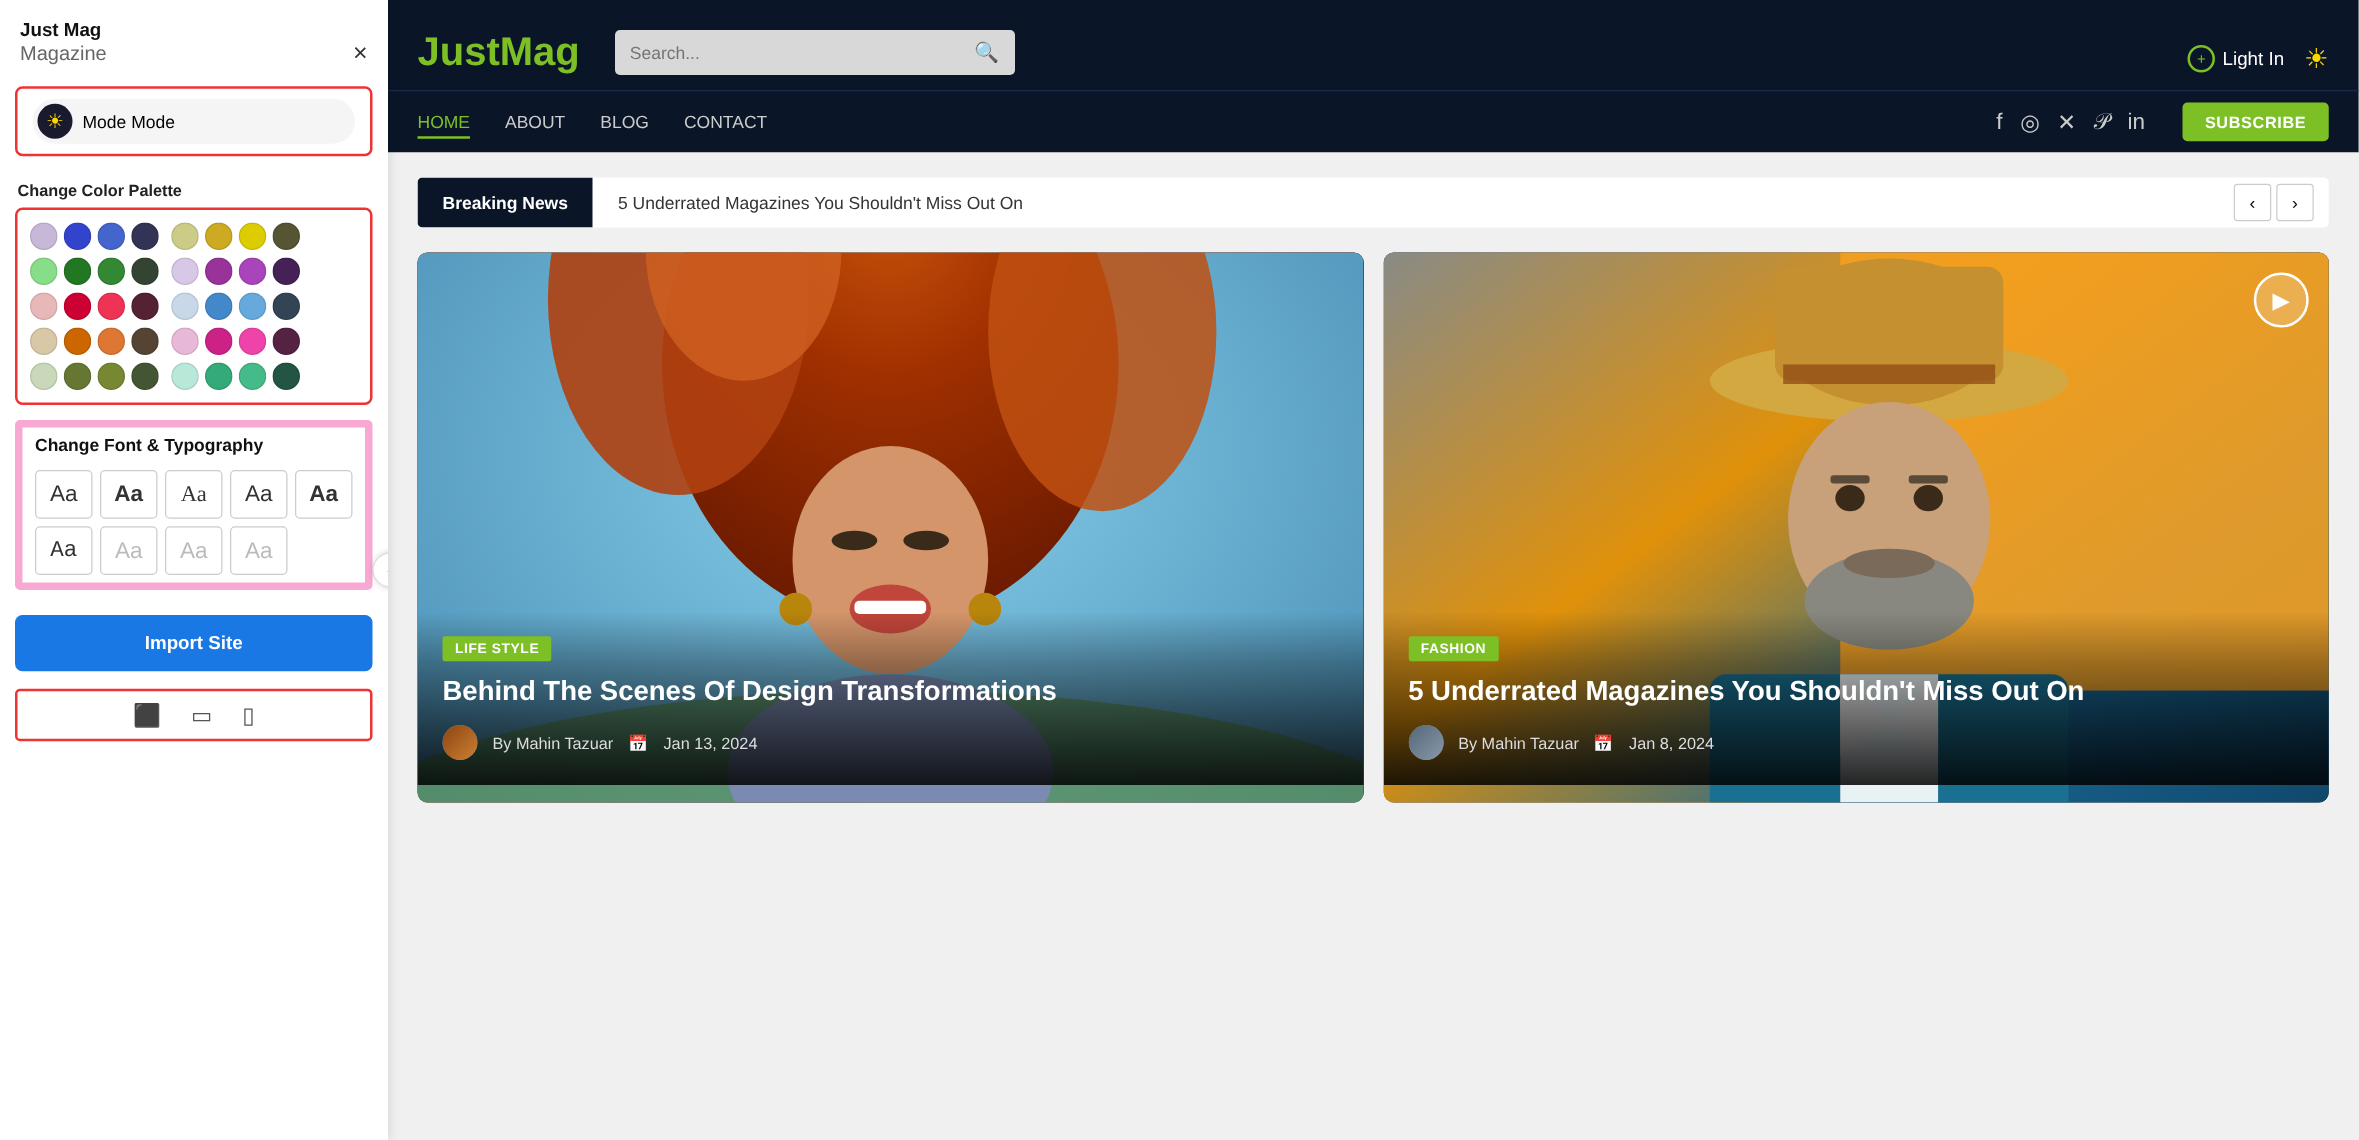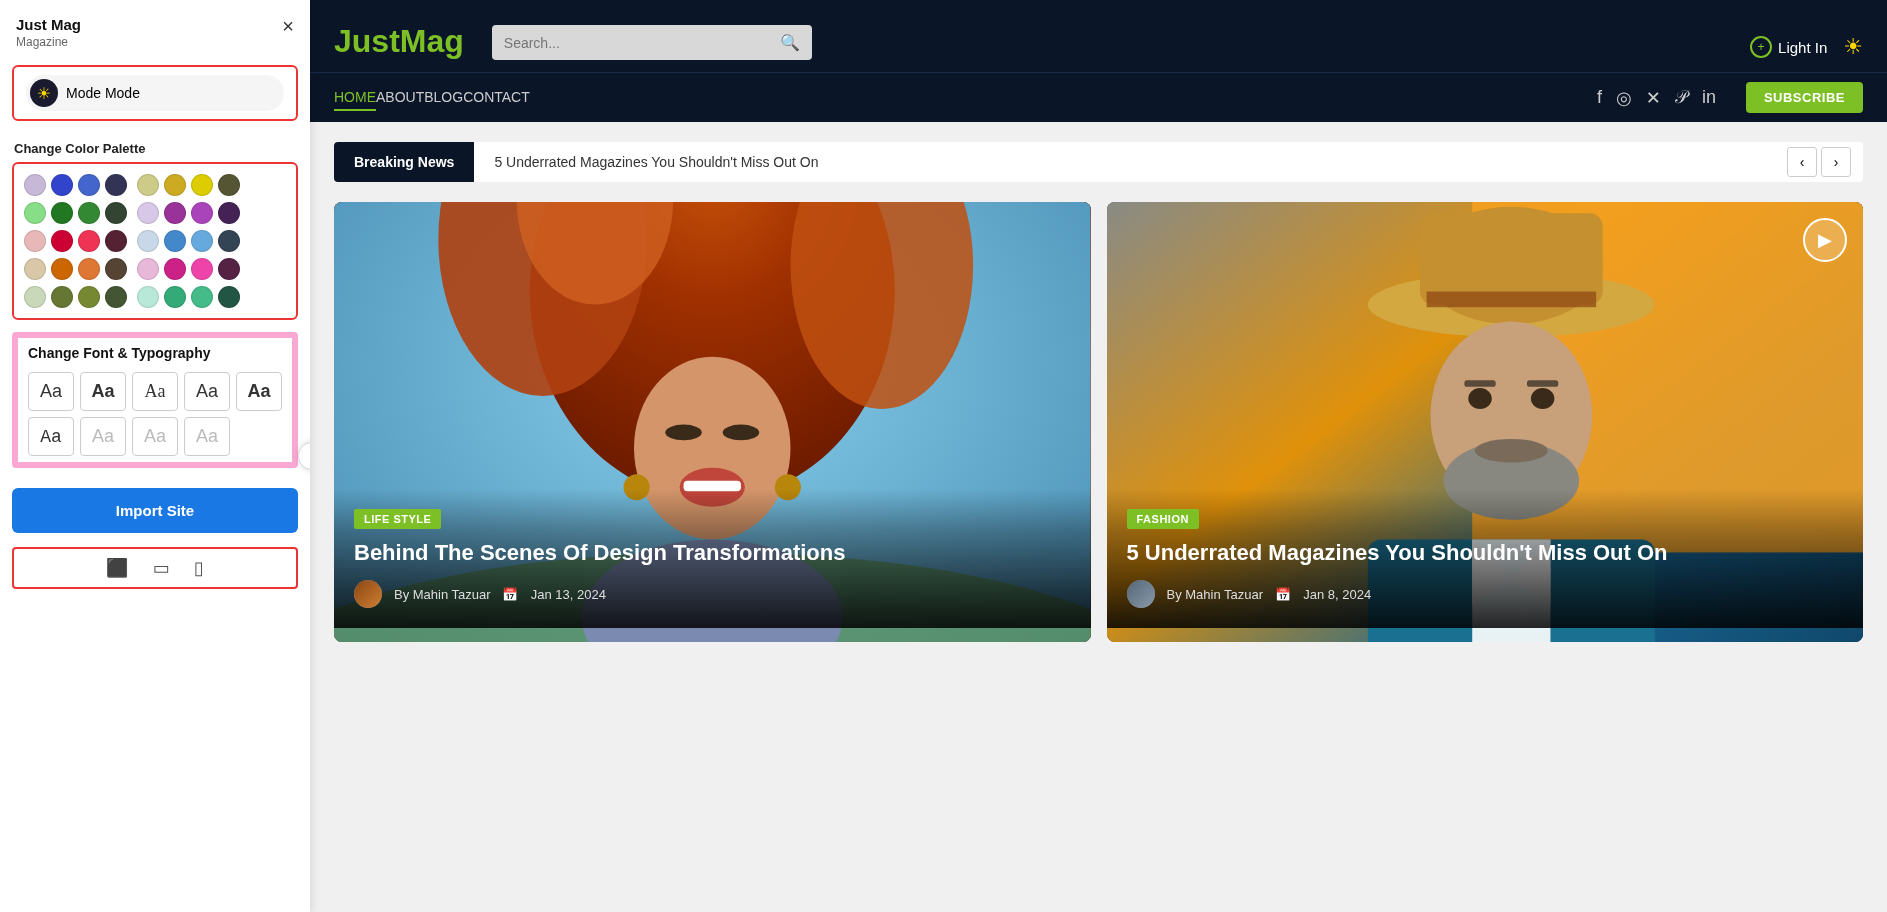--- a/index.html
+++ b/index.html
@@ -14,25 +14,25 @@
       flex-direction: column;
       padding: 0 0 12px 0;
       position: relative;
       z-index: 10;
       box-shadow: 2px 0 8px rgba(0,0,0,0.1);
       overflow-y: auto;
     }
     .panel-header {
       display: flex;
       justify-content: space-between;
-      align-items: flex-start;
+      align-items: flex-end;
       padding: 16px 16px 8px 16px;
     }
     .panel-title { font-size: 15px; font-weight: bold; color: #111; }
-    .panel-subtitle { font-size: 12px; color: #666; margin-top: 2px; }
+    .panel-subtitle { font-size: 16px; color: #666; margin-top: 2px; }
     .close-btn {
       background: none; border: none; font-size: 20px; cursor: pointer; color: #333; line-height: 1;
     }
 
     .light-mode-section {
       margin: 8px 12px 12px 12px;
       border: 2px solid #e33;
       border-radius: 6px;
       padding: 8px 12px;
     }
@@ -170,21 +170,21 @@
 
     
     .nav-bar {
       background: #0a1628;
       display: flex;
       align-items: center;
       padding: 0 24px;
       height: 50px;
       border-top: 1px solid #1a2a4a;
     }
-    .nav-links { display: flex; }
+    .nav-links { display: flex; gap: 28px; }
     .nav-link {
       color: #ccc; font-size: 14px; font-weight: 500; cursor: pointer; text-decoration: none;
       padding: 4px 0;
     }
     .nav-link.active { color: #7dc025; border-bottom: 2px solid #7dc025; }
     .social-icons { margin-left: auto; display: flex; align-items: center; gap: 14px; }
     .social-icon { color: #ccc; font-size: 18px; cursor: pointer; }
     .subscribe-btn {
       margin-left: 16px; background: #7dc025; color: #fff; border: none; border-radius: 4px;
       padding: 8px 18px; font-size: 13px; font-weight: 700; cursor: pointer; letter-spacing: 0.5px;

